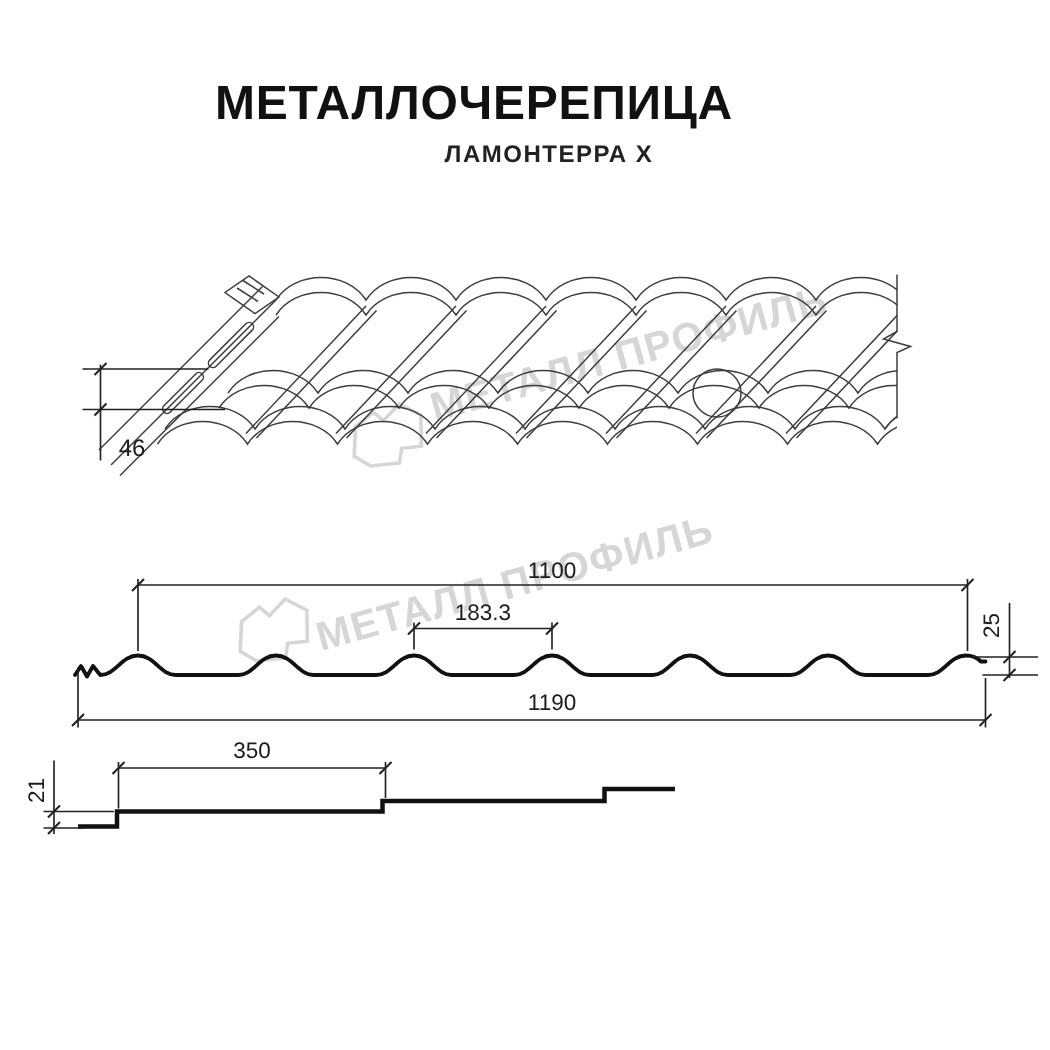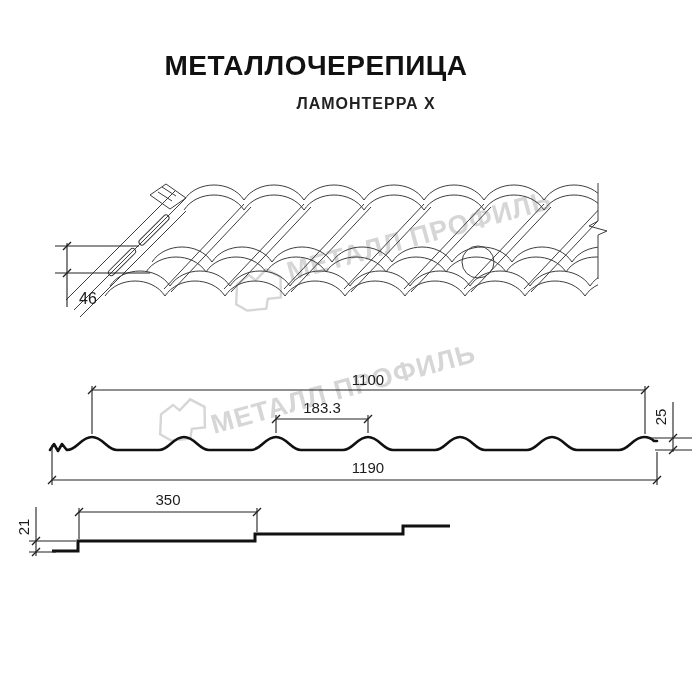--- a/index.html
+++ b/index.html
@@ -1,20 +1,20 @@
 <!DOCTYPE html>
 <html><head>
 <meta charset="utf-8">
 <style>
   html,body{margin:0;padding:0;background:#ffffff;}
   body{width:700px;height:700px;position:relative;overflow:hidden;
        font-family:"Liberation Sans",sans-serif;}
   .page-title{
     position:absolute;top:50px;left:0;width:632px;text-align:center;
-    font-size:28px;font-weight:bold;letter-spacing:.5px;color:#111;
+    font-size:32px;font-weight:bold;letter-spacing:.5px;color:#111;
   }
   .page-subtitle{
     position:absolute;top:95px;left:0;width:700px;text-align:center;
     font-size:16px;font-weight:bold;letter-spacing:1px;color:#222;margin-left:16px;
   }
   svg{position:absolute;top:0;left:0;}
   .thin{stroke:#3d3d3d;stroke-width:1;fill:none;}
   .dimline{stroke:#222;stroke-width:1.1;fill:none;}
   .tick{stroke:#222;stroke-width:1.4;fill:none;}
   .profile{stroke:#111;stroke-width:2.6;fill:none;stroke-linejoin:round;stroke-linecap:round;}

